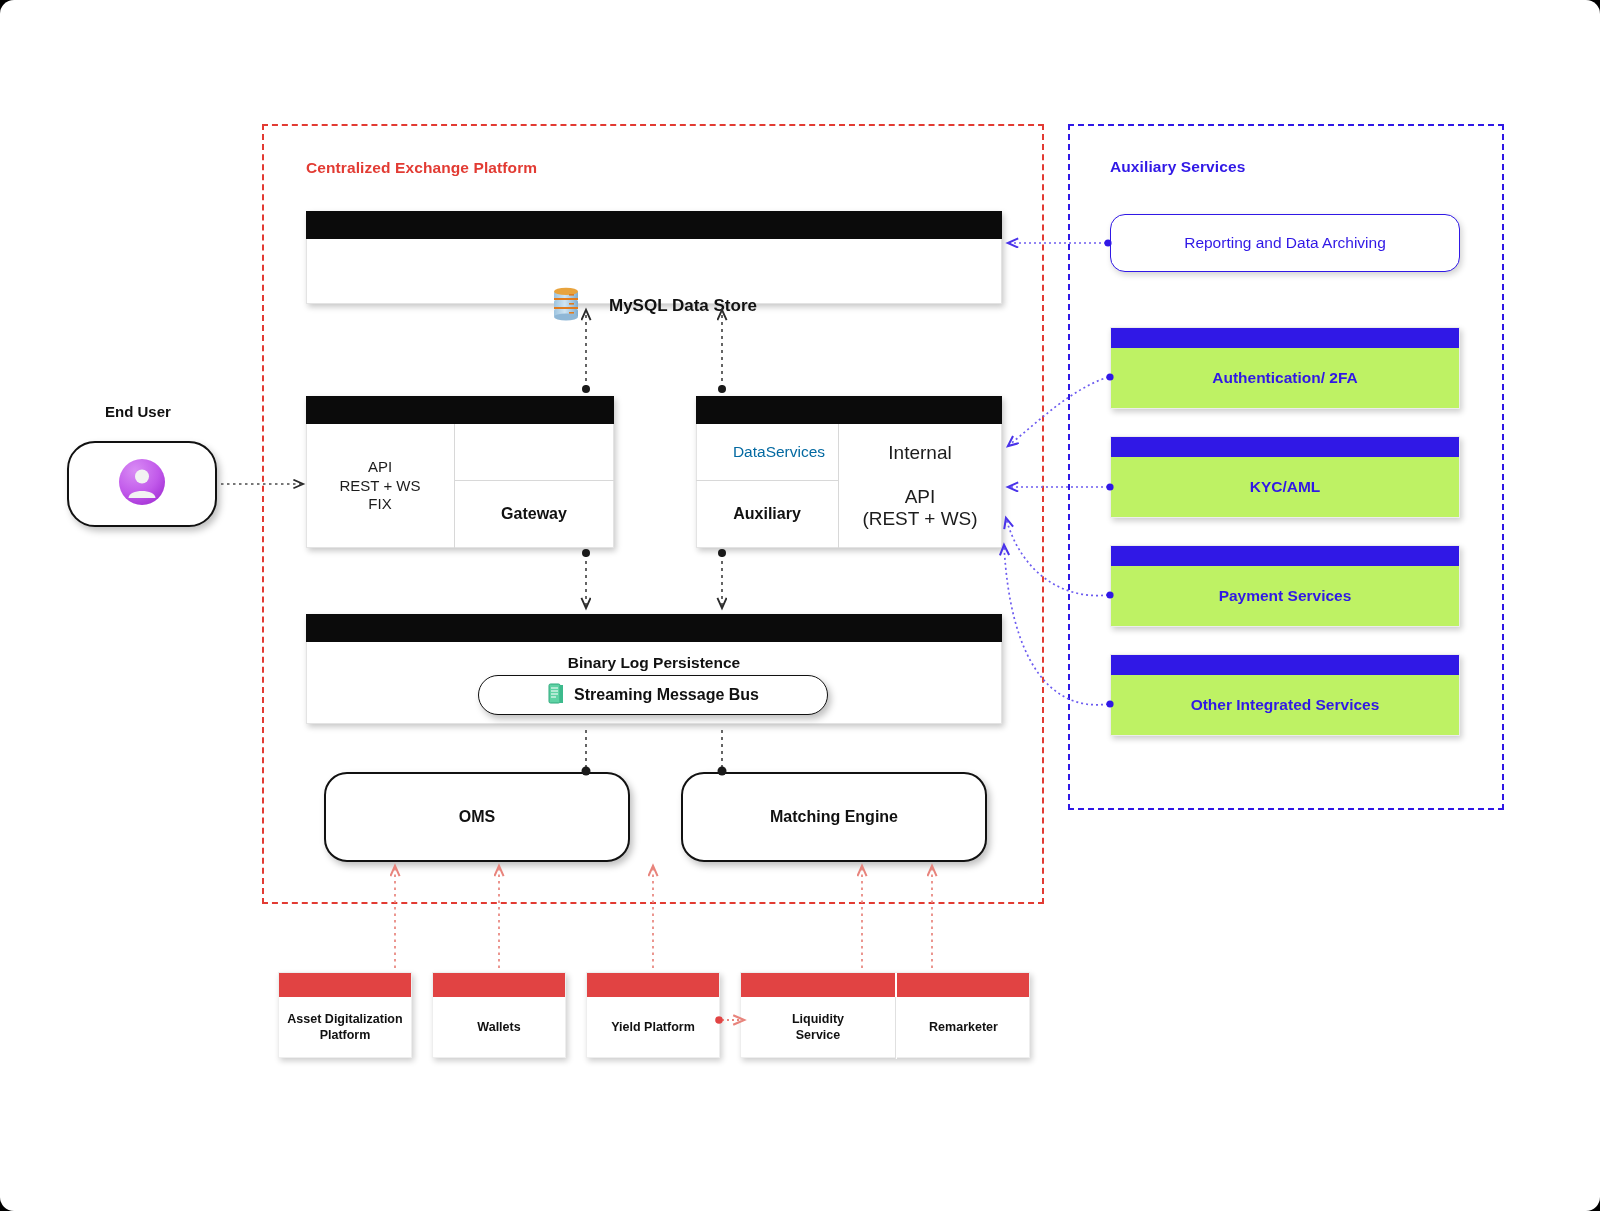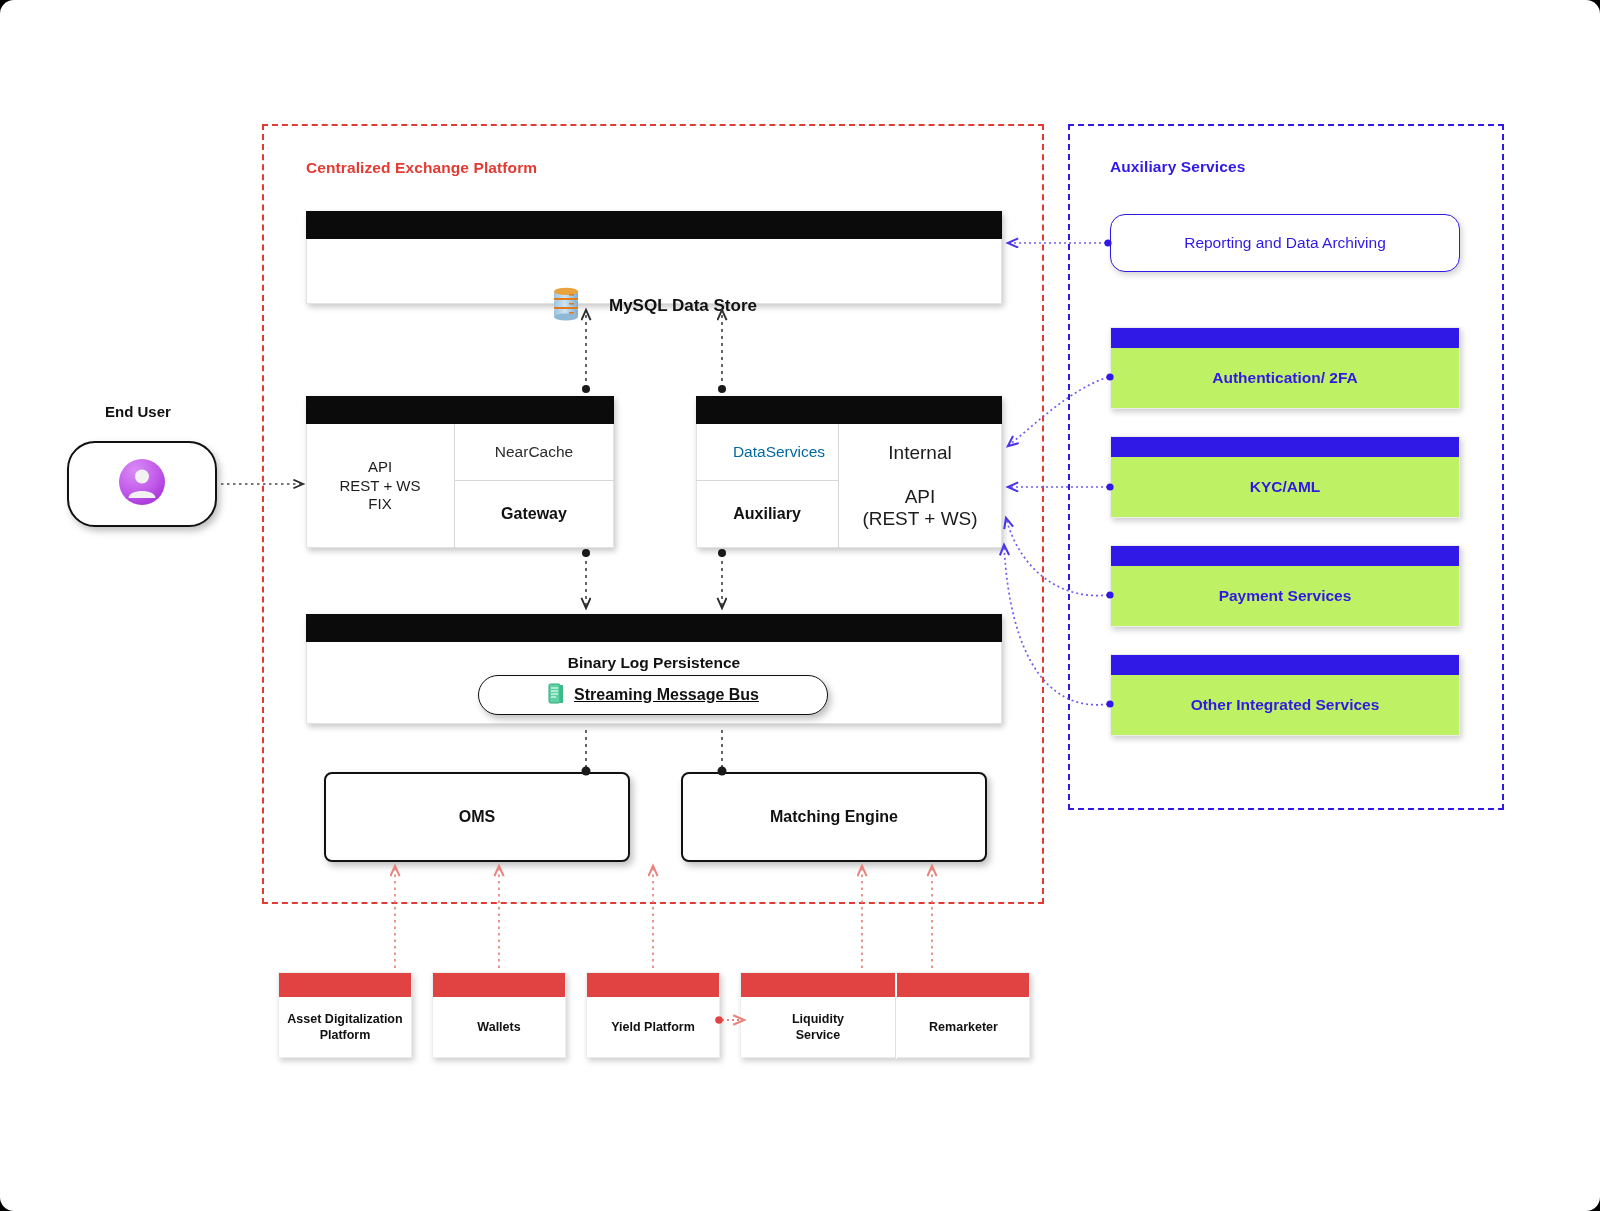--- a/index.html
+++ b/index.html
@@ -16,21 +16,21 @@
 
   
   .card { position:absolute; background:#fff; box-shadow:2px 3px 6px rgba(0,0,0,.22); }
   .card-hdr { position:absolute; left:0; top:0; width:100%; height:28px; background:#0b0b0b; }
   .card-body { position:absolute; left:0; top:28px; right:0; bottom:0; border:1px solid #e3e3e3; border-top:none; background:#fff; }
 
   .cell-txt { position:absolute; display:flex; align-items:center; justify-content:center;
               text-align:center; line-height:1.26; white-space:pre-line; }
 
   
-  .round { position:absolute; background:#fff; border:2px solid #111; border-radius:8px;
+  .round { position:absolute; background:#fff; border:2px solid #111; border-radius:23px;
            display:flex; align-items:center; justify-content:center; text-align:center;
            box-shadow:3px 4px 7px rgba(0,0,0,.25); }
 
   
   .aux { position:absolute; background:#bef264; box-shadow:2px 3px 6px rgba(0,0,0,.2); border:1px solid #ececec; }
   .aux-hdr { position:absolute; left:0; top:0; width:100%; height:20px; }
   .aux-lbl { position:absolute; left:0; top:20px; right:0; bottom:0; display:flex; align-items:center;
              justify-content:center; font-size:15.5px; font-weight:bold; }
 
   .aux-round { position:absolute; background:#fff; border:1.8px solid #3018e6; border-radius:15px;
@@ -114,21 +114,20 @@
     <div class="card-hdr"></div>
     <div class="card-body"></div>
 
     <div class="divv" style="left:148px;top:28px;width:1px;height:124px;"></div>
 
     <div class="divv" style="left:148px;top:84px;width:160px;height:1px;"></div>
 
     <div class="cell-txt" style="left:0;top:28px;width:148px;height:124px;font-size:15px;color:#1c1c1c;">API
 REST + WS
 FIX</div>
-    <div class="cell-txt" style="left:148px;top:28px;width:160px;height:56px;font-size:15.5px;color:#2b2b2b;">NearCache</div>
     <div class="cell-txt" style="left:148px;top:85px;width:160px;height:67px;font-size:16px;font-weight:bold;color:#111;">Gateway</div>
   </div>
 
   <div class="card" style="left:696px;top:396px;width:306px;height:152px;">
     <div class="card-hdr"></div>
     <div class="card-body"></div>
     <div class="divv" style="left:142px;top:28px;width:1px;height:124px;"></div>
     <div class="divv" style="left:0;top:84px;width:142px;height:1px;"></div>
 
     <div class="cell-txt" style="left:0;top:28px;width:142px;height:56px;font-size:15.5px;color:#0369a1;margin-left:12px;">DataServices</div>
@@ -138,21 +137,21 @@
 API
 (REST + WS)</div>
   </div>
 
   <div class="card" style="left:306px;top:614px;width:696px;height:110px;">
     <div class="card-hdr"></div>
     <div class="card-body"></div>
     <div style="position:absolute;left:0;top:40px;width:100%;text-align:center;">
       <span style="font-size:15.5px;font-weight:bold;color:#111;">Binary Log Persistence</span>
     </div>
-    <div class="round" style="left:172px;top:61px;width:350px;height:40px;border-radius:20px;border-width:1.6px;gap:10px;text-decoration:underline;">
+    <div class="round" style="left:172px;top:61px;width:350px;height:40px;border-radius:20px;border-width:1.6px;gap:10px;">
       <span class="emoji">
         <svg width="17" height="21" viewBox="0 0 17 21">
           <rect x="2" y="1" width="11" height="19" rx="1.5" fill="#5fd2a4"></rect>
           <rect x="2" y="1" width="11" height="19" rx="1.5" fill="none" stroke="#2fa87c" stroke-width="1"></rect>
           <path d="M13 2 L16 2 L16 20 L13 20 Z" fill="#3cba8c"></path>
           <g stroke="#ffffff" stroke-width="1.1" opacity=".95">
             <line x1="4" y1="5" x2="11" y2="5"></line>
               <line x1="4" y1="8" x2="11" y2="8"></line>
             <line x1="4" y1="11" x2="11" y2="11"></line>
               <line x1="4" y1="14" x2="9" y2="14"></line>

